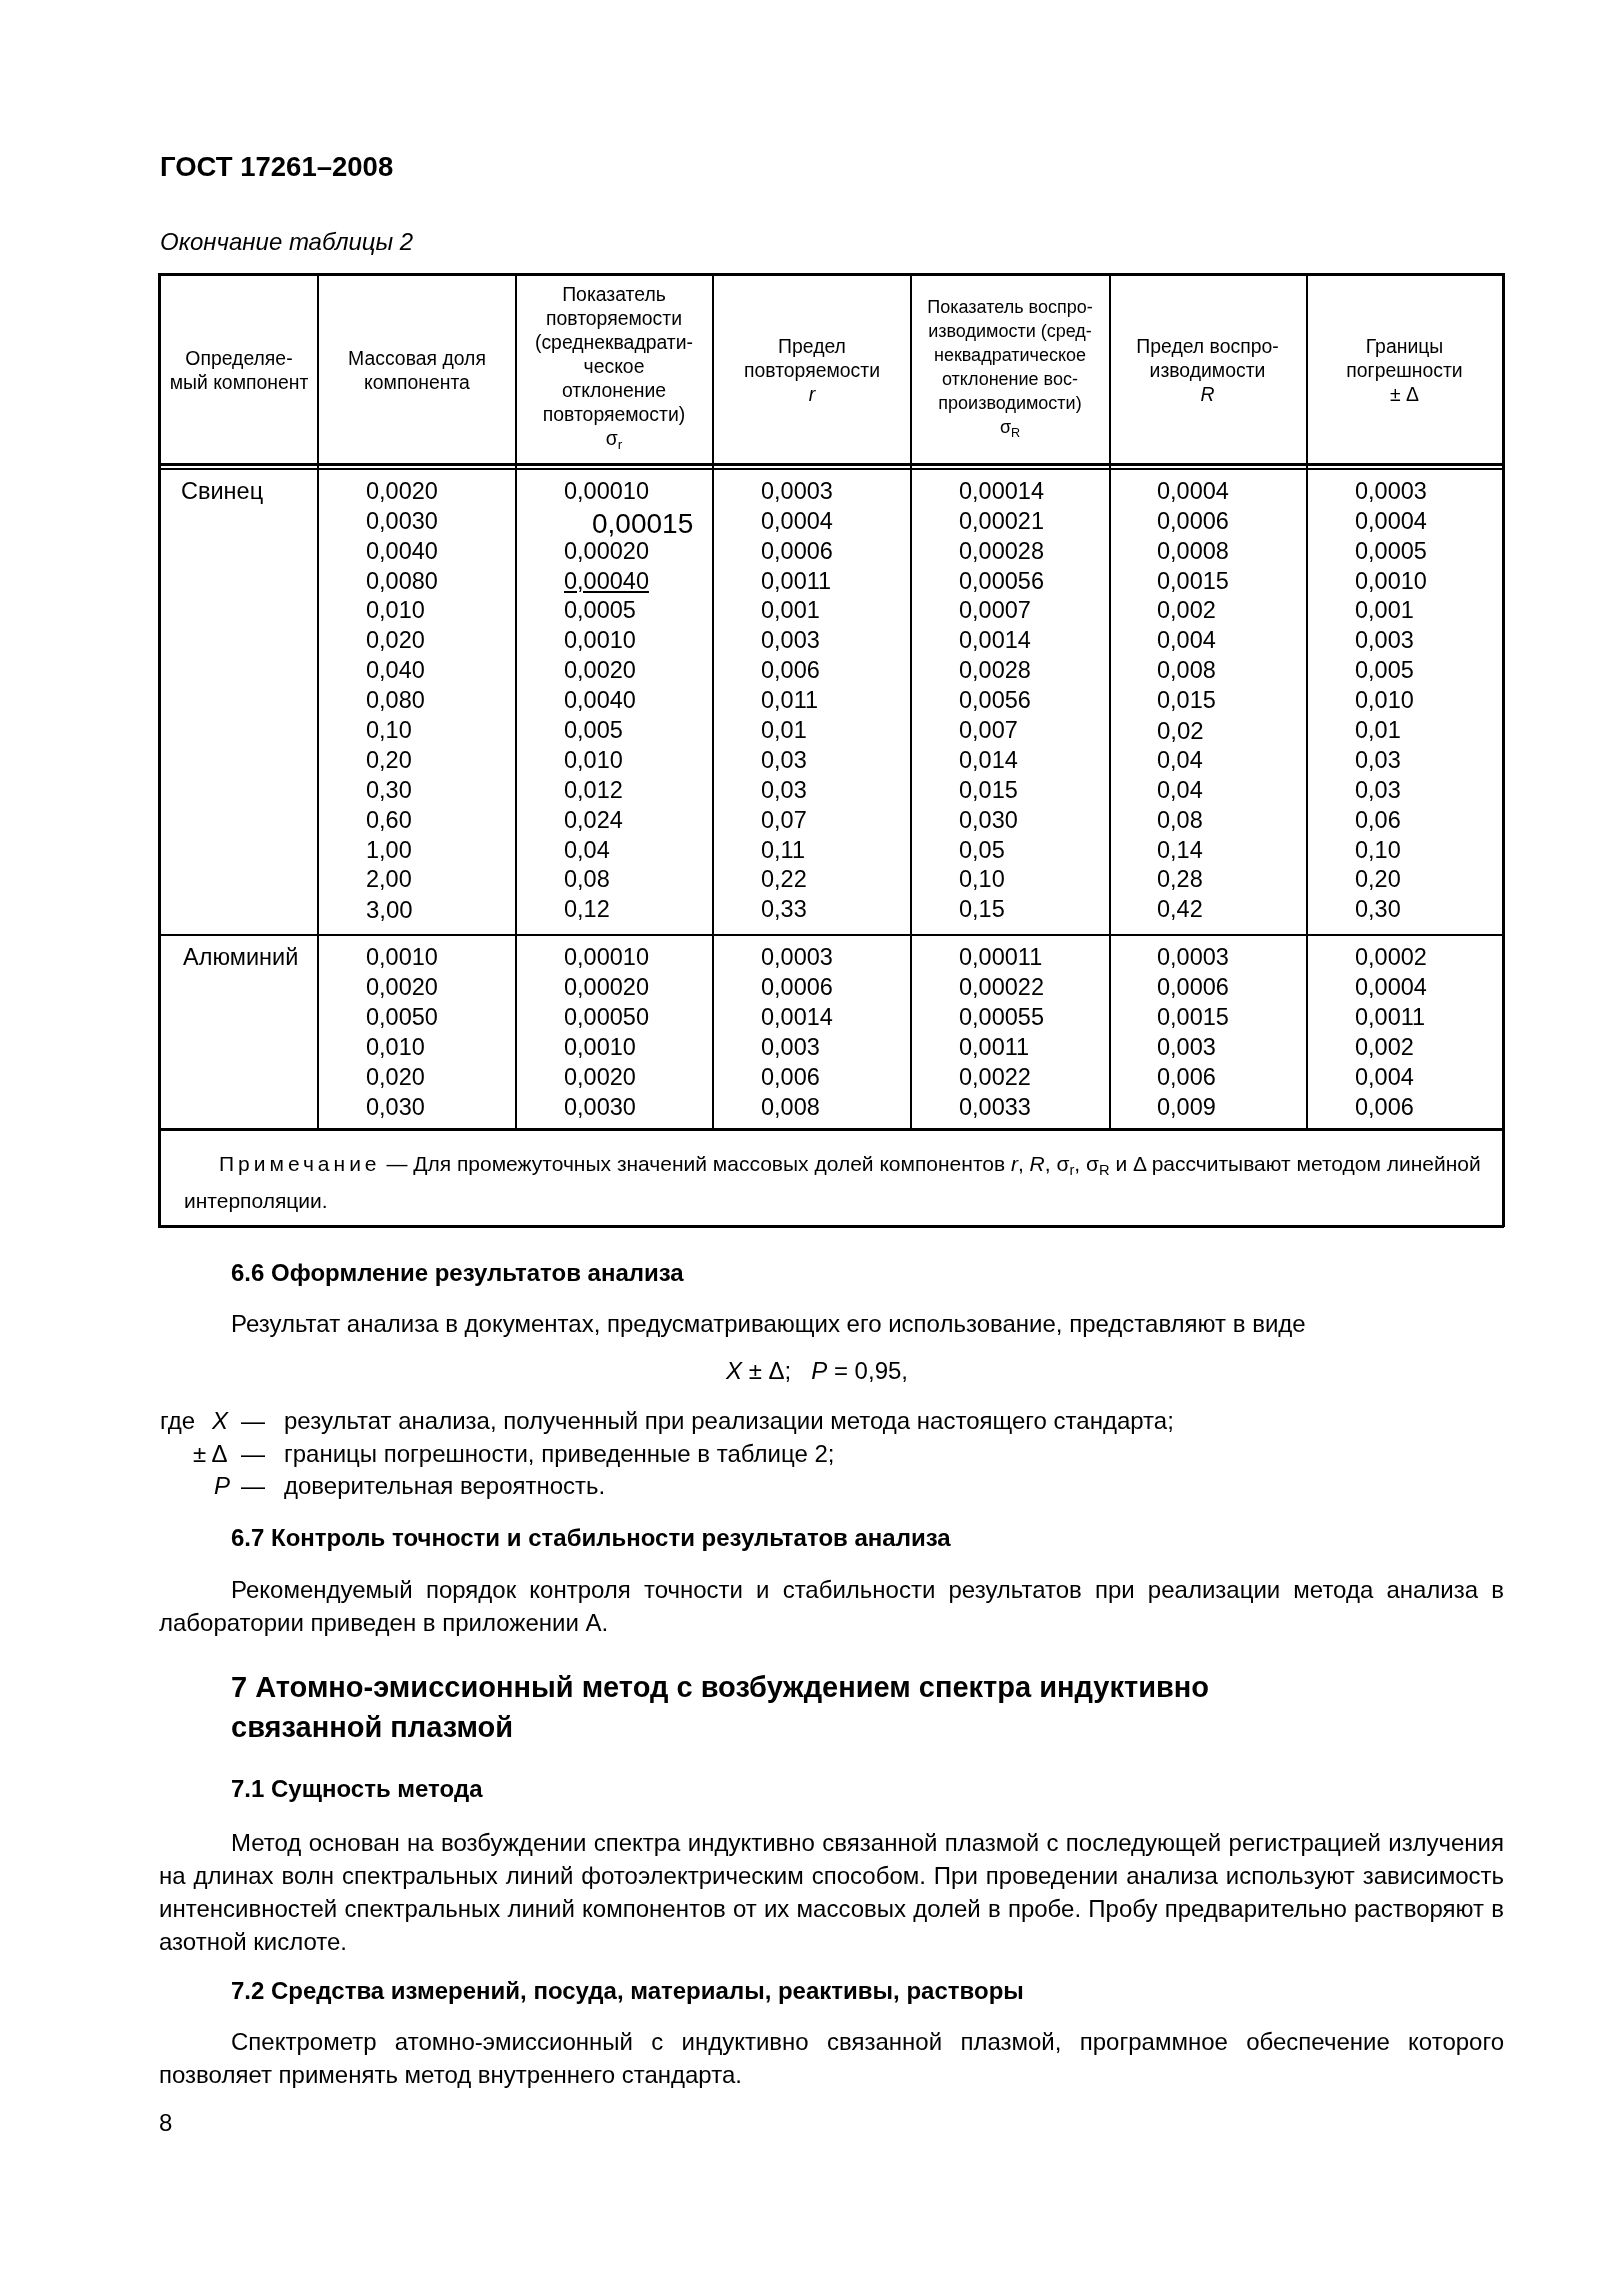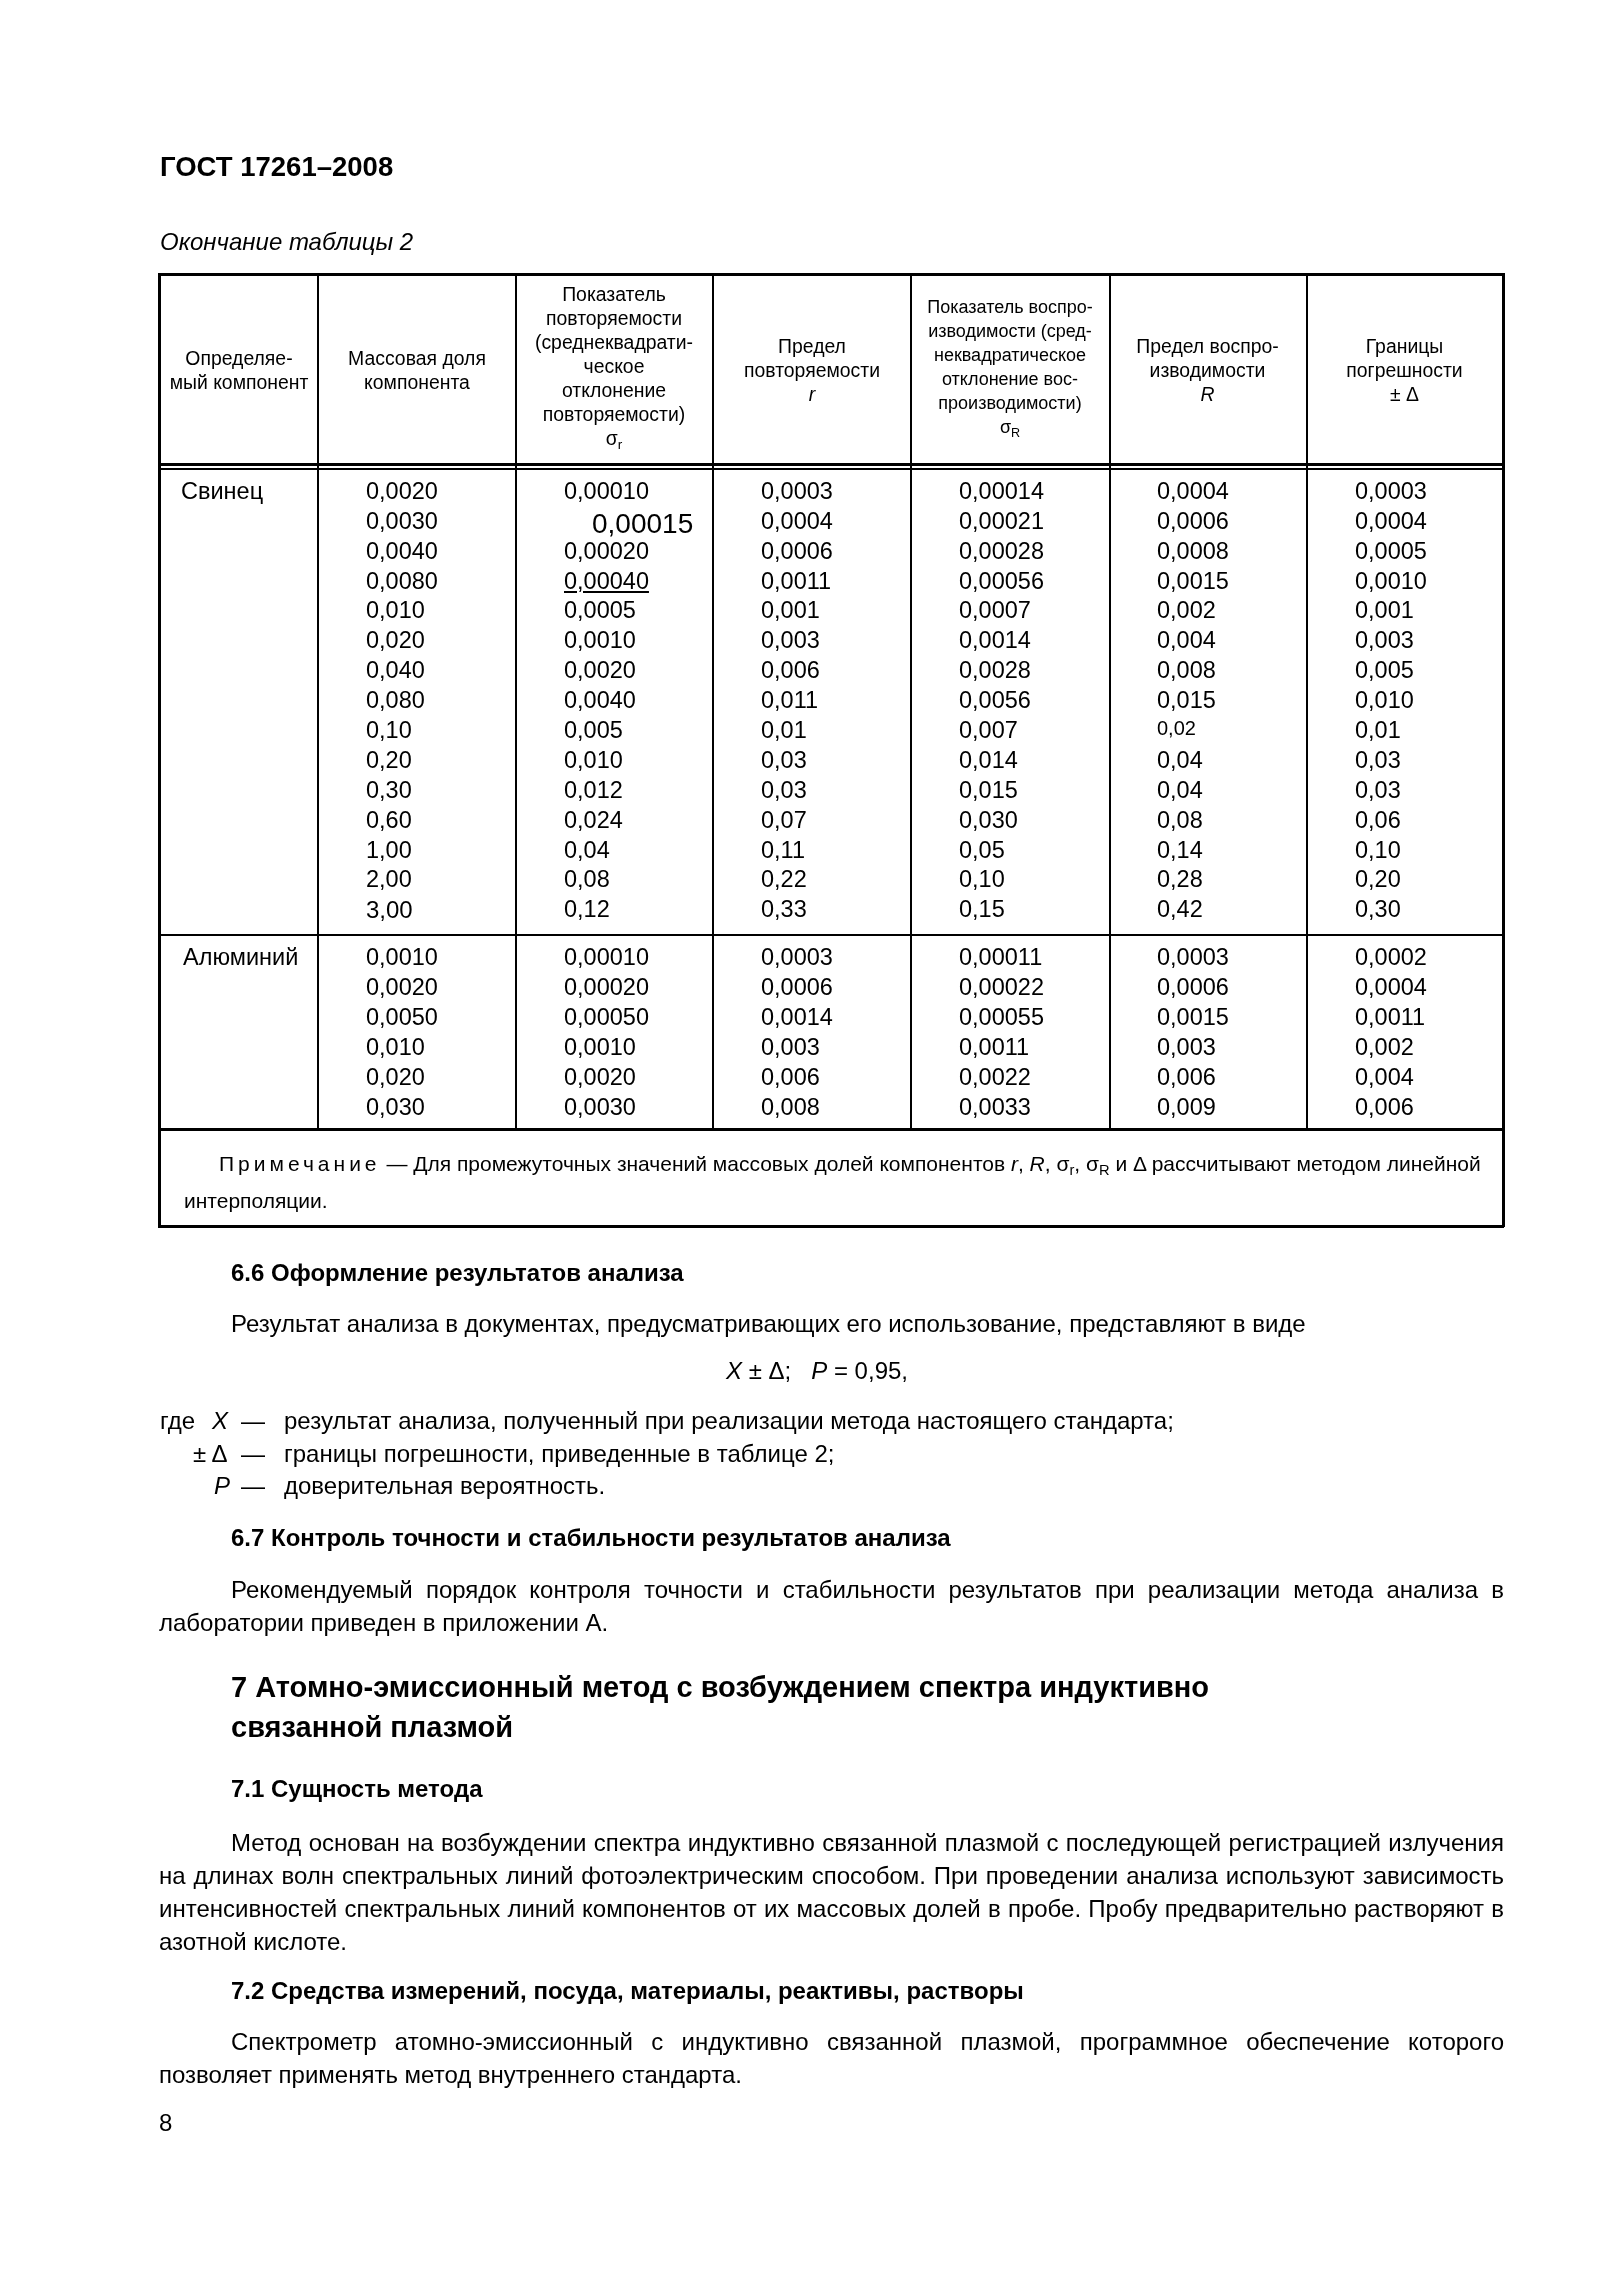--- a/index.html
+++ b/index.html
@@ -139,21 +139,21 @@
       <div class="abs" style="left: 366px; top: 687px; font-size: 23.5px;">0,080</div>
       <div class="abs" style="left: 564px; top: 687px; font-size: 23.5px;">0,0040</div>
       <div class="abs" style="left: 761px; top: 687px; font-size: 23.5px;">0,011</div>
       <div class="abs" style="left: 959px; top: 687px; font-size: 23.5px;">0,0056</div>
       <div class="abs" style="left: 1157px; top: 687px; font-size: 23.5px;">0,015</div>
       <div class="abs" style="left: 1355px; top: 687px; font-size: 23.5px;">0,010</div>
       <div class="abs" style="left: 366px; top: 717px; font-size: 23.5px;">0,10</div>
       <div class="abs" style="left: 564px; top: 717px; font-size: 23.5px;">0,005</div>
       <div class="abs" style="left: 761px; top: 717px; font-size: 23.5px;">0,01</div>
       <div class="abs" style="left: 959px; top: 717px; font-size: 23.5px;">0,007</div>
-      <div class="abs" style="left: 1157px; top: 717px; font-size: 20px;">0,02</div>
+      <div class="abs" style="left: 1157px; top: 717px; font-size: 24px;">0,02</div>
       <div class="abs" style="left: 1355px; top: 717px; font-size: 23.5px;">0,01</div>
       <div class="abs" style="left: 366px; top: 747px; font-size: 23.5px;">0,20</div>
       <div class="abs" style="left: 564px; top: 747px; font-size: 23.5px;">0,010</div>
       <div class="abs" style="left: 761px; top: 747px; font-size: 23.5px;">0,03</div>
       <div class="abs" style="left: 959px; top: 747px; font-size: 23.5px; text-align: right;">0,014</div>
       <div class="abs" style="left: 1157px; top: 747px; font-size: 23.5px;">0,04</div>
       <div class="abs" style="left: 1355px; top: 747px; font-size: 23.5px;">0,03</div>
       <div class="abs" style="left: 366px; top: 777px; font-size: 23.5px;">0,30</div>
       <div class="abs" style="left: 564px; top: 777px; font-size: 23.5px;">0,012</div>
       <div class="abs" style="left: 761px; top: 777px; font-size: 23.5px;">0,03</div>

